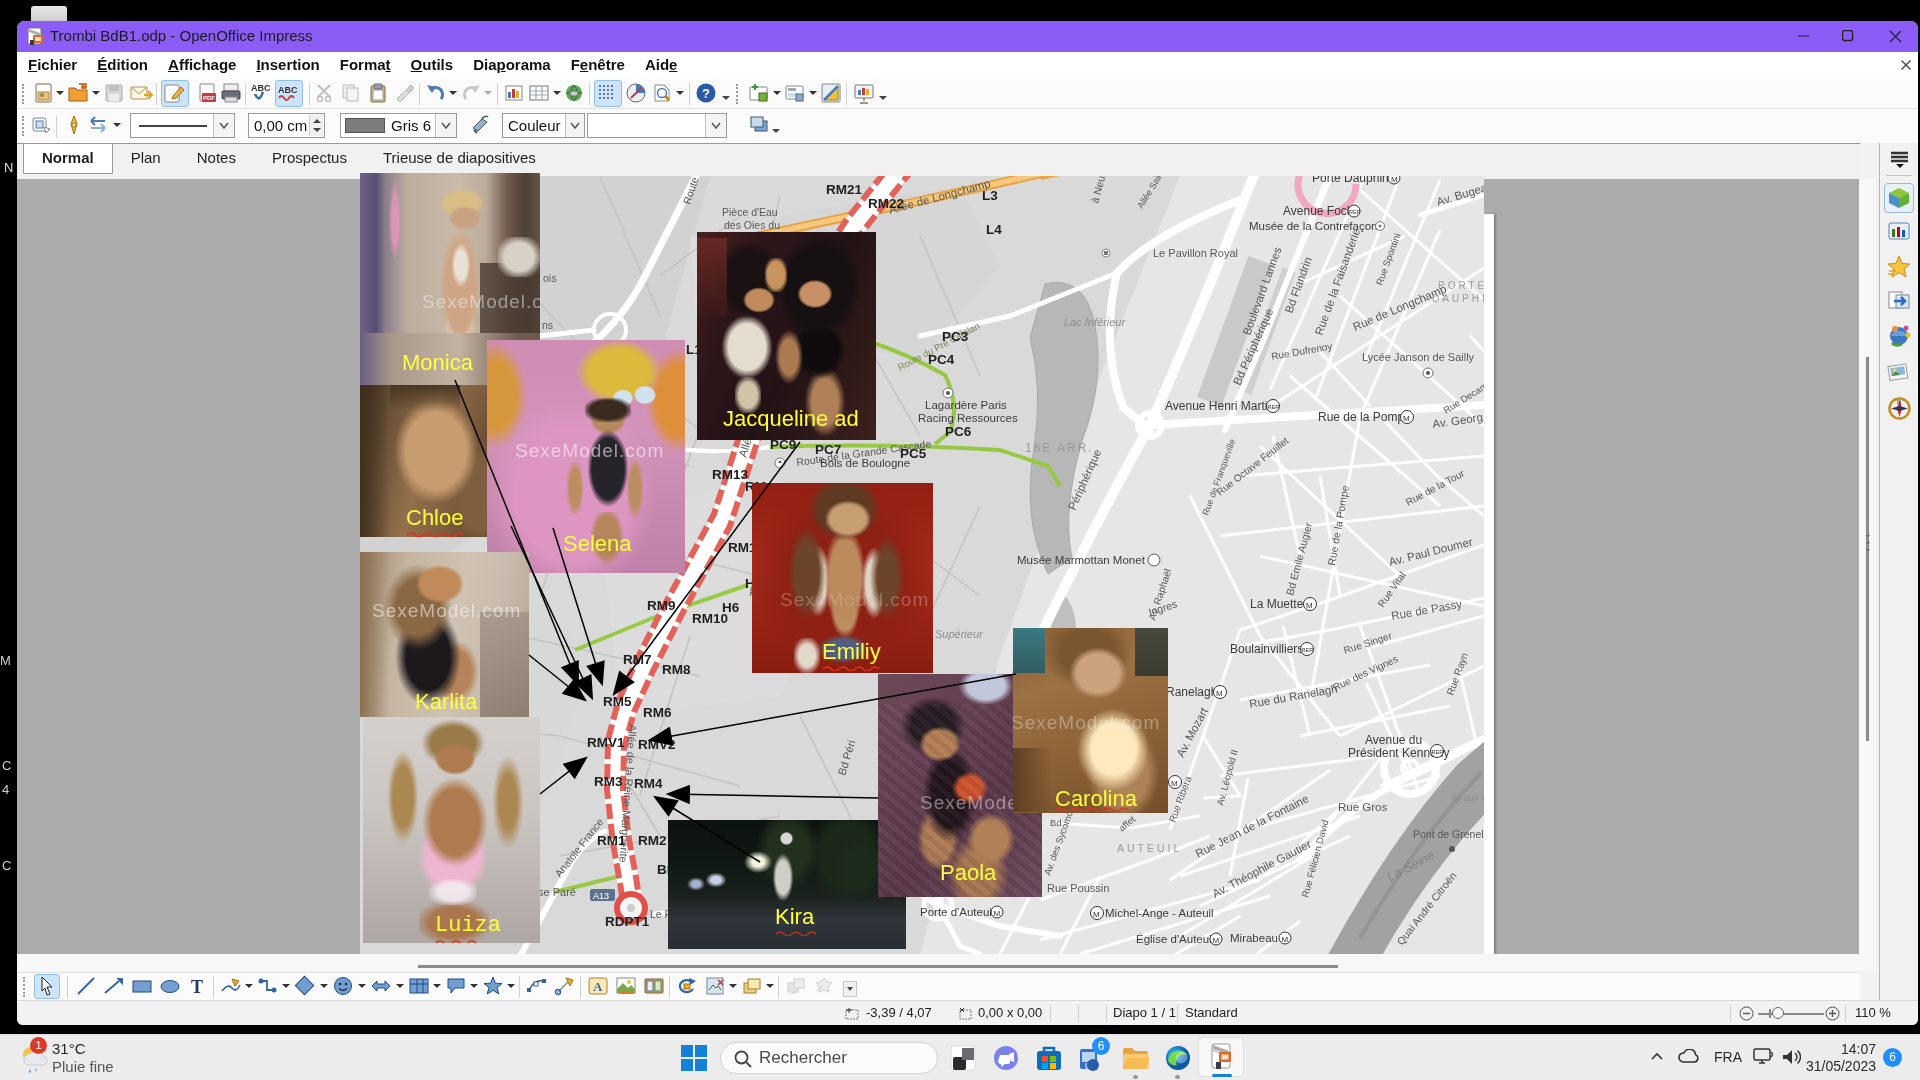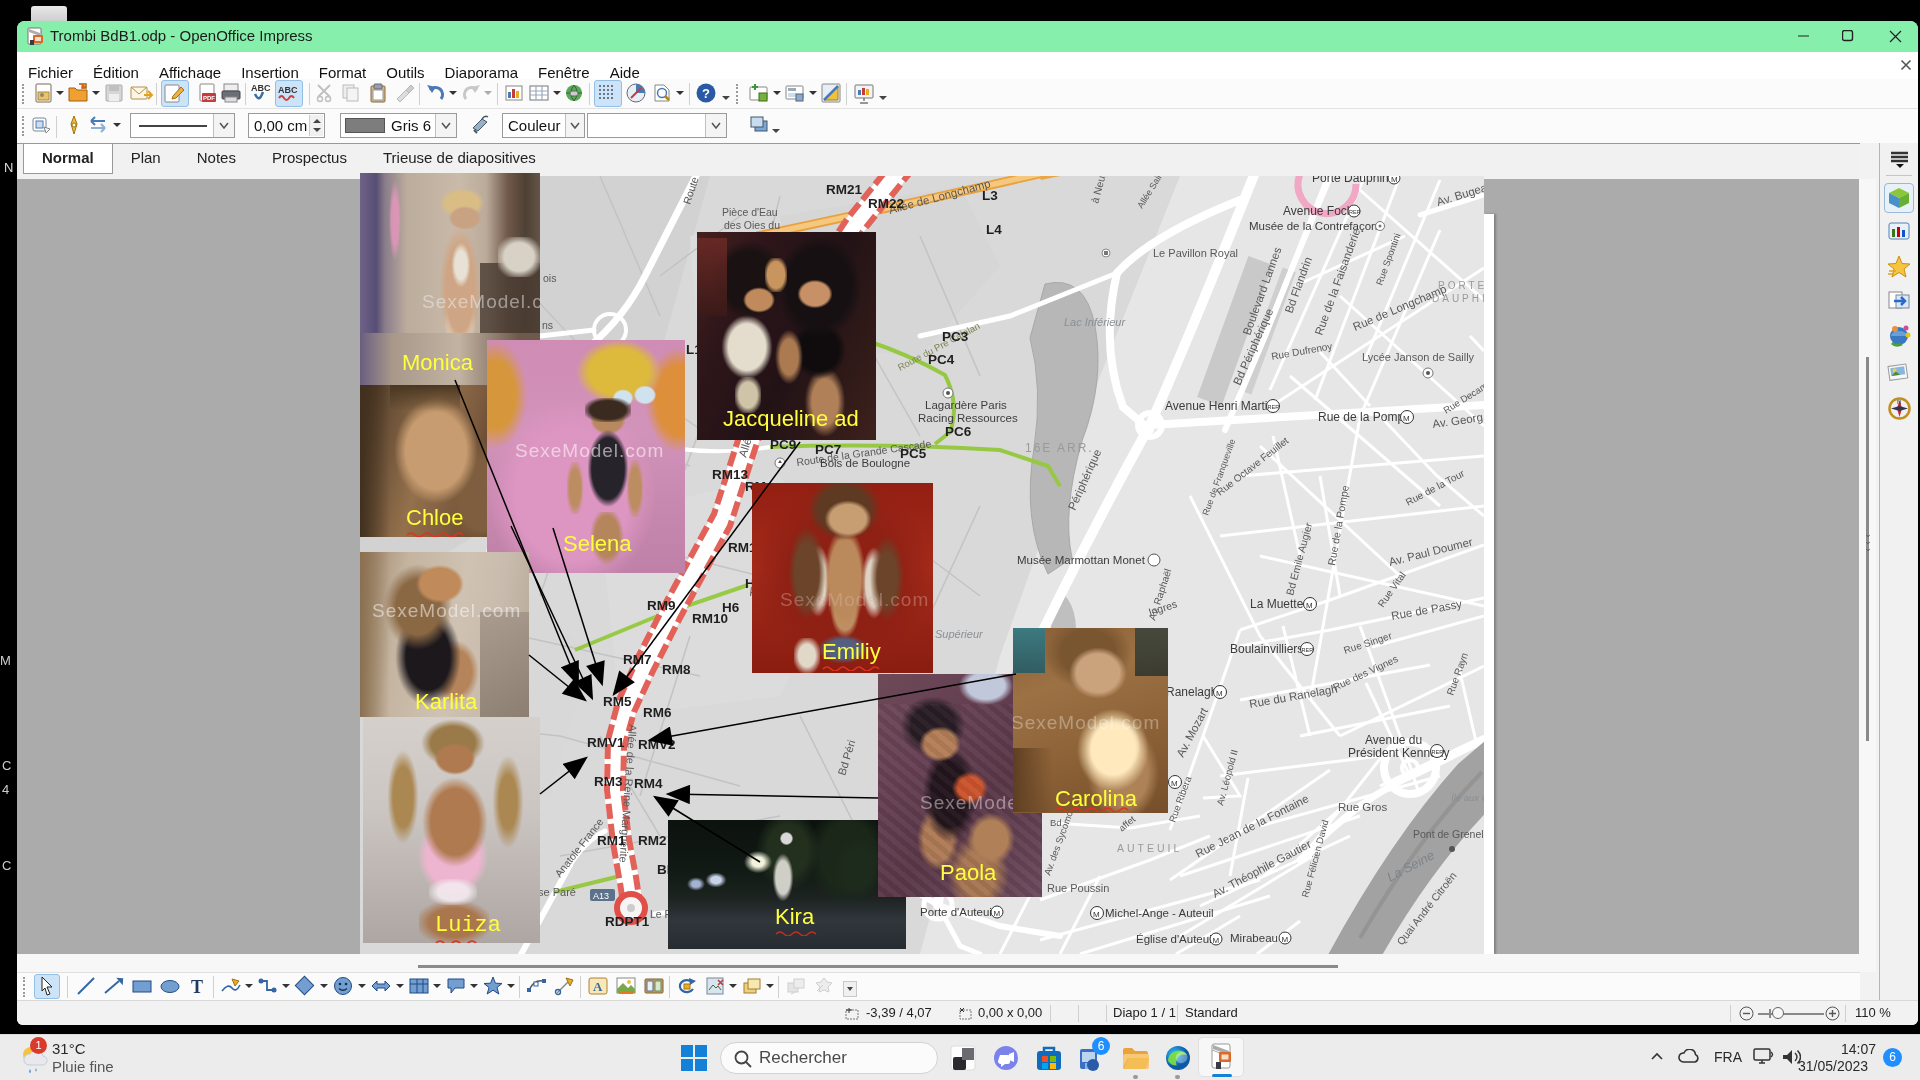--- a/index.html
+++ b/index.html
@@ -21,21 +21,21 @@
 <div class="abs" style="left:31px;top:6px;width:36px;height:15px;background:linear-gradient(180deg,#e8e8e8,#cfcfcf);border-radius:3px 3px 0 0;"></div>
 <div class="abs" style="left:4px;top:160px;color:#ddd;font-size:13px;">N</div>
 <div class="abs" style="left:2px;top:558px;color:#ccc;font-size:13px;margin-left:24px;">Ad</div>
 <div class="abs" style="left:0px;top:653px;color:#ccc;font-size:13px;">M</div>
 <div class="abs" style="left:2px;top:758px;color:#ccc;font-size:13px;">C</div>
 <div class="abs" style="left:2px;top:782px;color:#ccc;font-size:13px;">4</div>
 <div class="abs" style="left:2px;top:858px;color:#ccc;font-size:13px;">C</div>
 
 <div id="win">
 
-  <div class="abs" style="left:0;top:0;width:1901px;height:31px;background:#86efac;">
+  <div class="abs" style="left:0;top:0;width:1901px;height:31px;background:#8b5cf6;">
     <svg class="abs" style="left:9px;top:6px;" width="19" height="19">
         <rect x="2" y="1" width="13" height="16" rx="1" fill="#fff" stroke="#777"></rect>
         <path d="M3 2 l11 4 l0 3 l-11 -4 z" fill="#999" opacity="0.8"></path>
         <rect x="7" y="8" width="10" height="8" rx="1" fill="#d86a2a"></rect>
         <rect x="9" y="10" width="6" height="4" fill="#f8e0c8"></rect>
         <rect x="4" y="13" width="4" height="5" fill="#3a3a44"></rect>
       </svg>
     <div class="abs" style="left:33px;top:6px;font-size:15px;color:#1b1b1b;">Trombi BdB1.odp - OpenOffice Impress</div>
     <div class="tbtn" style="left:1764px;">
         <svg width="12" height="12">
@@ -48,21 +48,21 @@
         </svg>
       </div>
     <div class="tbtn" style="left:1855px;">
         <svg width="13" height="13">
           <path d="M1 1 L12 12 M12 1 L1 12" stroke="#222" stroke-width="1.2"></path>
         </svg>
       </div>
   </div>
 
   <div class="abs" style="left:0;top:31px;width:1901px;height:27px;background:#fff;">
-    <div style="position:absolute;left:1px;top:8px;">
+    <div style="position:absolute;left:1px;top:0;font-weight:bold;">
       <span class="menu-item"><u>F</u>ichier</span><span class="menu-item"><u>É</u>dition</span><span class="menu-item"><u>A</u>ffichage</span><span class="menu-item"><u>I</u>nsertion</span><span class="menu-item">Forma<u>t</u></span><span class="menu-item"><u>O</u>utils</span><span class="menu-item">Dia<u>p</u>orama</span><span class="menu-item">F<u>e</u>nêtre</span><span class="menu-item">Aid<u>e</u></span>
     </div>
     <svg class="abs" style="left:1883px;top:7px;" width="12" height="12">
         <path d="M1.5 1.5 L10.5 10.5 M10.5 1.5 L1.5 10.5" stroke="#555" stroke-width="1.6"></path>
       </svg>
   </div>
 
   <div class="abs" id="tb1" style="left:0;top:58px;width:1901px;height:30px;background:#fbfbfb;border-bottom:1px solid #e3e3e3;">
     <div class="abs" style="left:5px;top:5px;width:4px;height:20px;border-left:2px dotted #9a9a9a;"></div>
     <svg class="ico" style="left:16px;">
@@ -1096,15 +1096,15 @@
   <svg class="abs" style="left:1753px;top:13px;" width="22" height="18">
       <rect x="1" y="1" width="16" height="11" rx="1.5" fill="none" stroke="#333" stroke-width="1.5"></rect>
       <path d="M6 15 h6 M9 12 v3" stroke="#333" stroke-width="1.5"></path>
       <path d="M18 4 q3 2.5 0 5" fill="none" stroke="#333" stroke-width="1.4"></path>
     </svg>
   <svg class="abs" style="left:1781px;top:13px;" width="20" height="18">
       <path d="M2 7 h4 l5 -5 v14 l-5 -5 h-4 z" fill="#333"></path>
       <path d="M14 5 q4 4 0 8 M16.5 2.5 q6 6.5 0 13" fill="none" stroke="#333" stroke-width="1.4"></path>
     </svg>
   <div class="abs" style="left:1812px;top:6px;width:64px;text-align:right;font-size:14px;color:#2a2a2a;">14:07</div>
-  <div class="abs" style="left:1798px;top:23px;width:78px;text-align:left;font-size:14px;color:#2a2a2a;">31/05/2023</div>
+  <div class="abs" style="left:1798px;top:23px;width:78px;text-align:right;font-size:14px;color:#2a2a2a;">31/05/2023</div>
   <div class="abs" style="left:1883px;top:13px;width:19px;height:19px;border-radius:50%;background:#1f8fff;color:#fff;font-size:12px;text-align:center;line-height:19px;">6</div>
 </div>
 
 </body></html>

